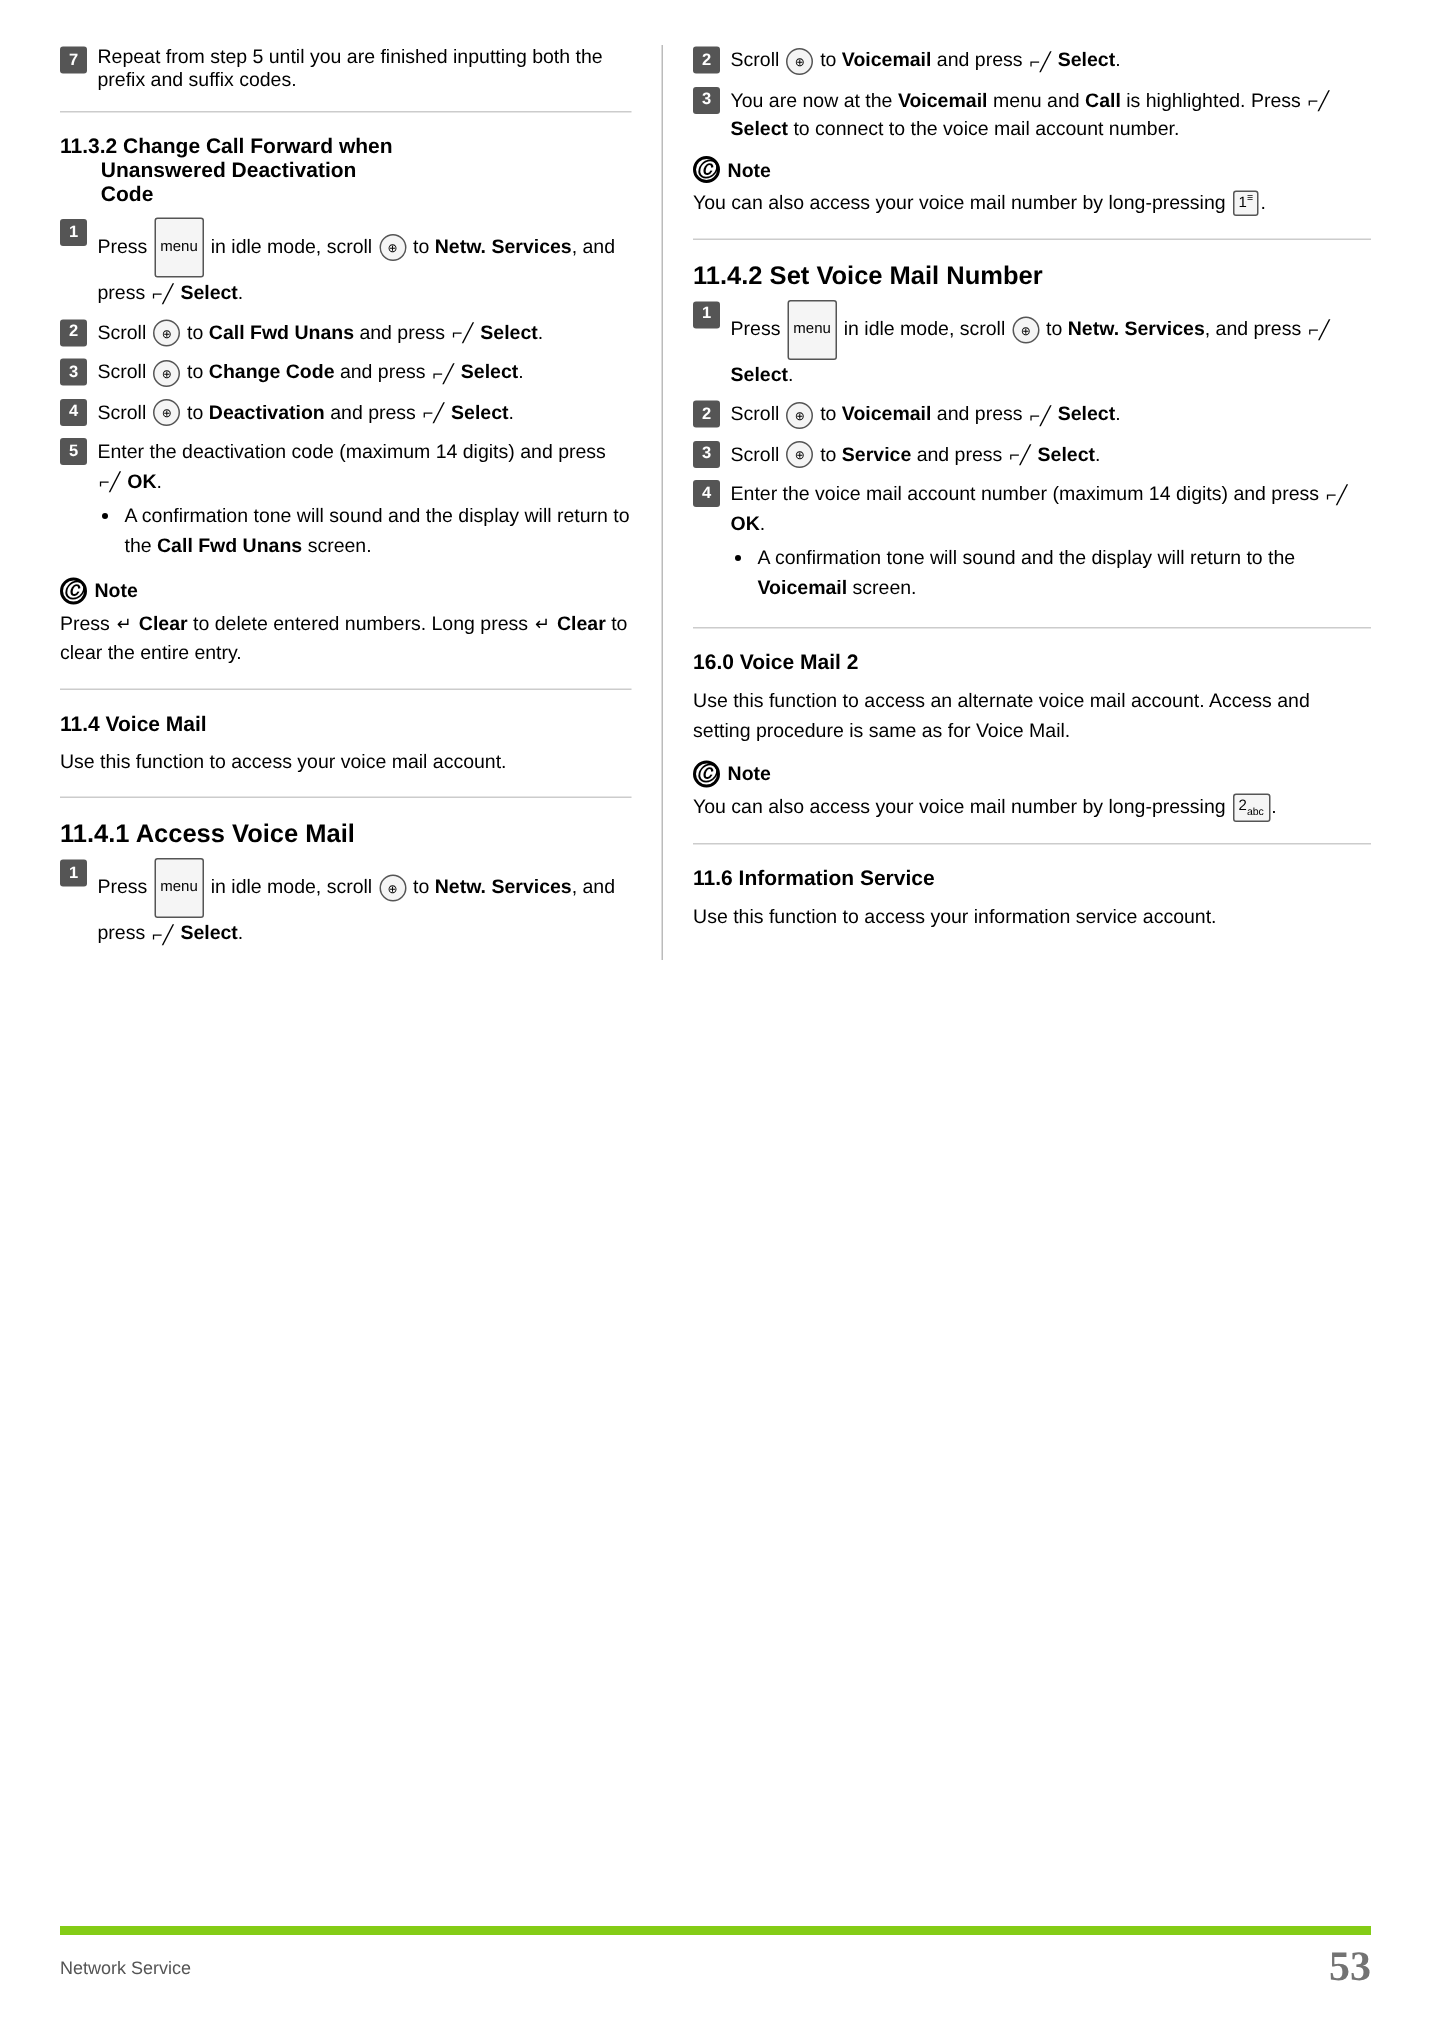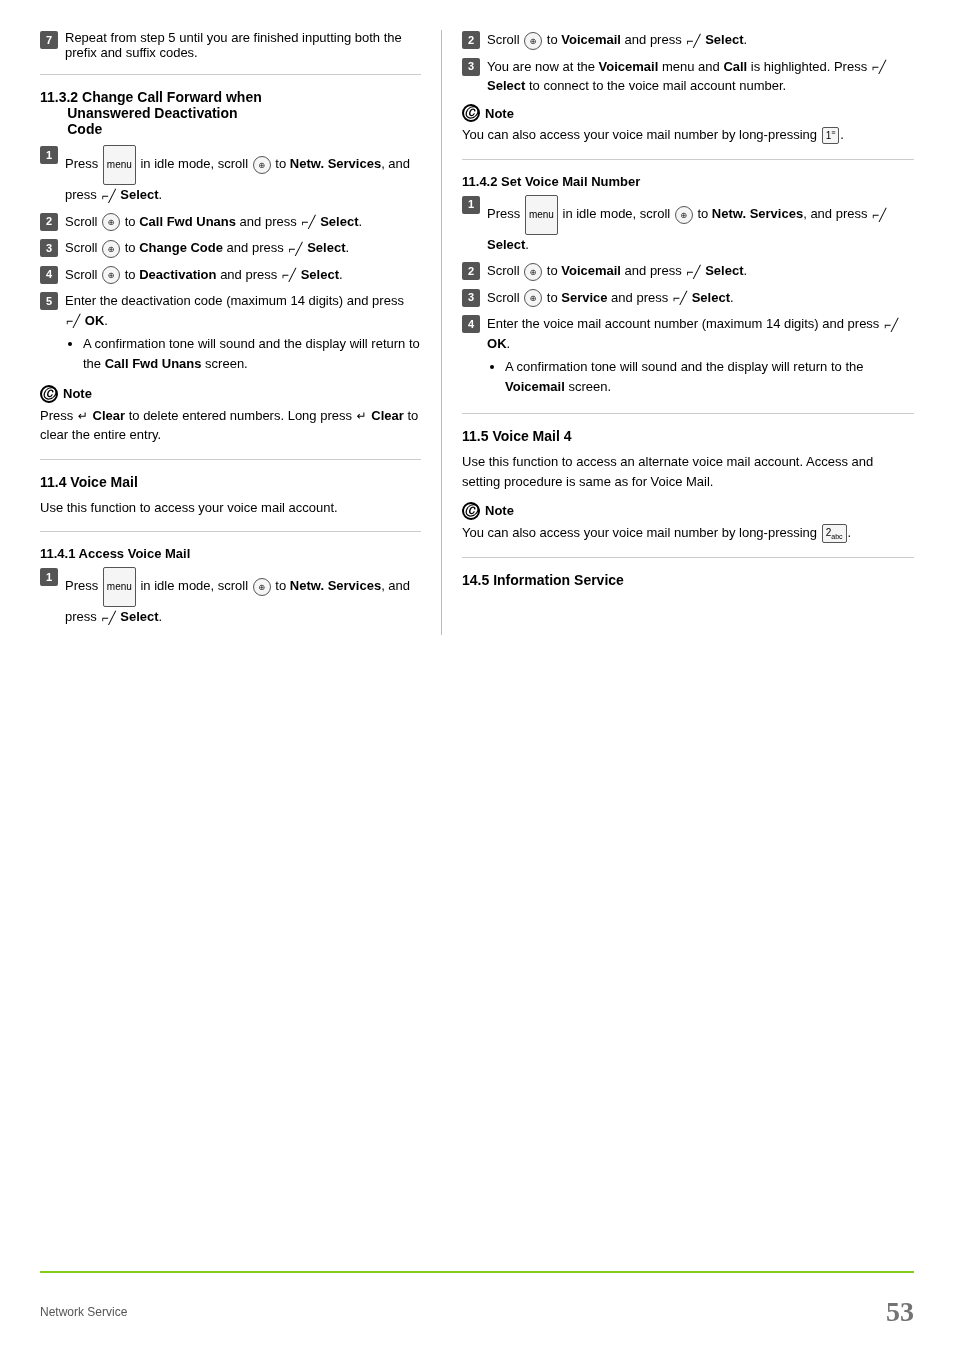--- a/index.html
+++ b/index.html
@@ -17,21 +17,21 @@
       border-top: 1px solid #ccc;
       margin: 14px 0;
     }
     .section-title {
       font-weight: bold;
       font-size: 14px;
       margin-bottom: 8px;
     }
     .subsection-title {
       font-weight: bold;
-      font-size: 13px;
+      font-size: 17px;
       margin-bottom: 6px;
     }
     .section-body {
       font-size: 13px;
       margin-bottom: 10px;
       line-height: 1.5;
     }
     .step-list {
       list-style: none;
       padding: 0;
@@ -172,22 +172,22 @@
       border-radius: 2px;
     }
     .footer-bar {
       position: fixed;
       bottom: 20px;
       left: 40px;
       right: 40px;
       display: flex;
       justify-content: space-between;
       align-items: center;
-      border-top: 2px solid #84cc16;
-      padding-top: 23px;
+      border-top: 6px solid #84cc16;
+      padding-top: 6px;
     }
     .footer-text {
       font-size: 12px;
       color: #555;
     }
     .footer-page {
       font-size: 28px;
       font-weight: bold;
       color: #737373;
       font-family: Liberation Serif, serif;
@@ -368,38 +368,39 @@
               <li>A confirmation tone will sound and the display will return to the <b>Voicemail</b> screen.</li>
             </ul>
           </span>
         </li>
       </ul>
     </div>
 
     <hr>
 
     <div>
-      <div class="section-title">11.5    Voice Mail 4</div>
+      <div class="section-title">16.0    Voice Mail 2</div>
       <div class="section-body">Use this function to access an alternate voice mail account. Access and setting procedure is same as for Voice Mail.</div>
 
       <div class="note-box">
         <div class="note-header">
           <span class="note-icon">Ⓒ</span>
           <span>Note</span>
         </div>
         <div>
           You can also access your voice mail number by long-pressing <span class="icon-key">2<sub style="font-size:7px">abc</sub></span>.
         </div>
       </div>
     </div>
 
     <hr>
 
     <div>
-      <div class="section-title">14.5    Information Service</div>
+      <div class="section-title">11.6    Information Service</div>
+      <div class="section-body">Use this function to access your information service account.</div>
     </div>
 
   </div>
 </div>
 
 <div class="footer-bar">
   <span class="footer-text">Network Service</span>
   <span class="footer-page">53</span>
 </div>
 

